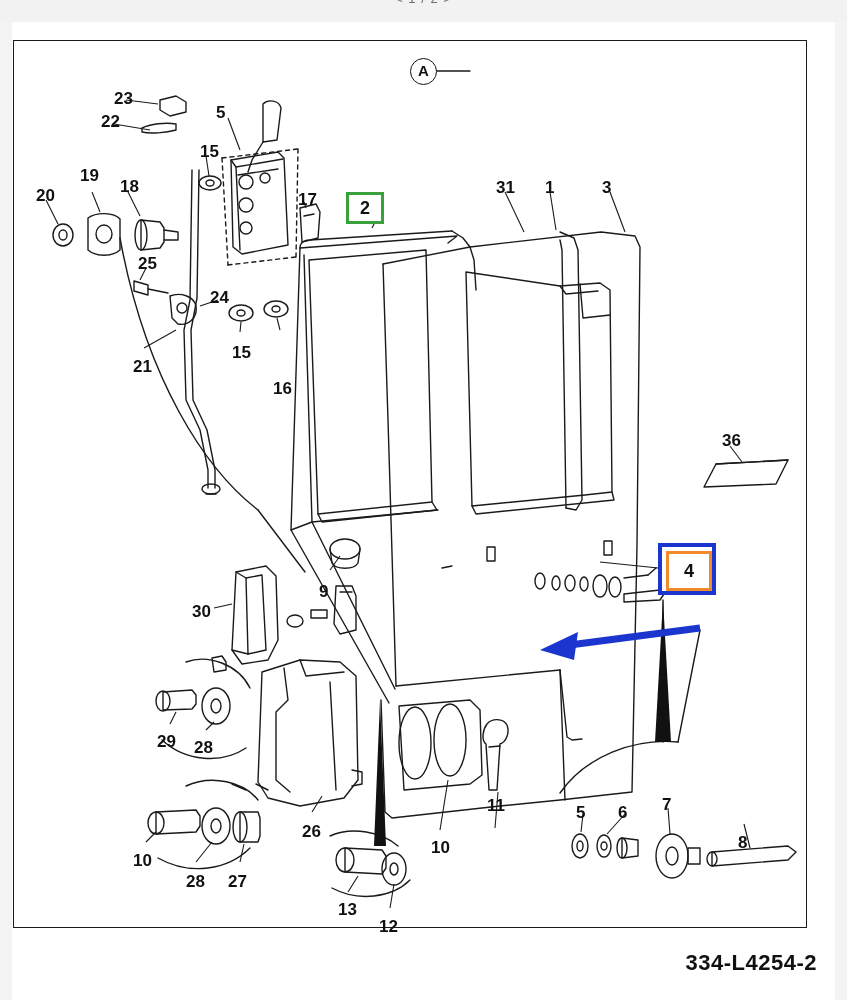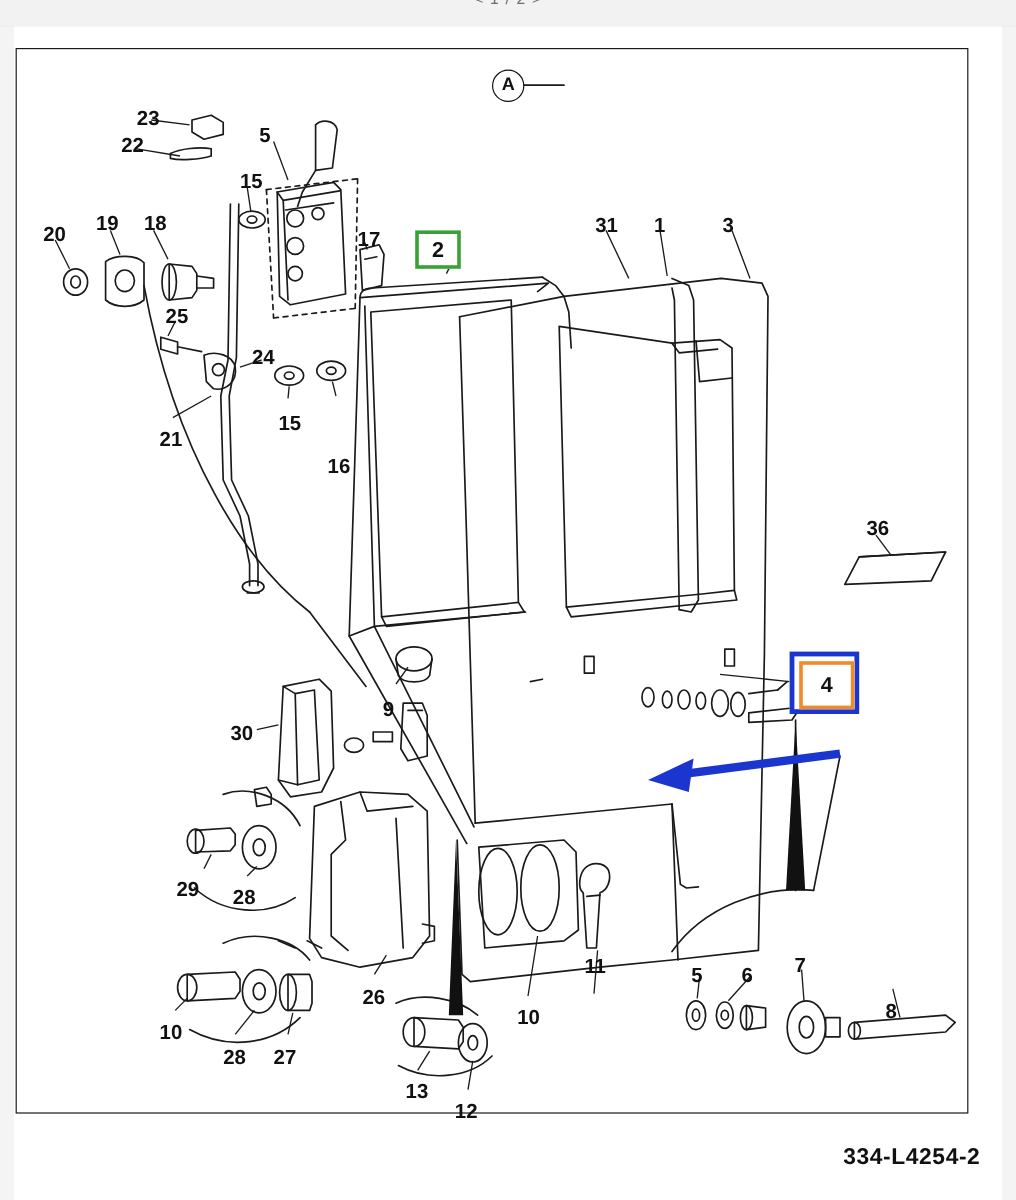--- a/index.html
+++ b/index.html
@@ -82,21 +82,21 @@
     font-family: "Liberation Sans", sans-serif;
     font-size: 17px;
     font-weight: bold;
     color: #111111;
     white-space: nowrap;
   }
   #drawing-number {
     position: absolute;
     right: 30px;
     bottom: 24px;
-    font-size: 19px;
+    font-size: 22px;
     font-weight: bold;
     color: #111111;
     letter-spacing: 0.5px;
   }
   
   #callout-a {
     position: absolute;
     left: 410px;
     top: 58px;
     width: 27px;
@@ -377,39 +377,39 @@
   </svg>
 
   <div id="callout-a">A</div>
 
   <div class="hl-box" id="hl-2">2</div>
   <div class="hl-box" id="hl-4-outer">
     <div id="hl-4-inner">4</div>
   </div>
 
   <div class="lbl" style="left:36px;  top:186px;">20</div>
-  <div class="lbl" style="left:80px;  top:177px;">19</div>
+  <div class="lbl" style="left:80px;  top:166px;">19</div>
   <div class="lbl" style="left:120px; top:177px;">18</div>
   <div class="lbl" style="left:114px; top:89px;">23</div>
   <div class="lbl" style="left:101px; top:112px;">22</div>
   <div class="lbl" style="left:216px; top:103px;">5</div>
   <div class="lbl" style="left:200px; top:142px;">15</div>
   <div class="lbl" style="left:298px; top:190px;">17</div>
   <div class="lbl" style="left:138px; top:254px;">25</div>
   <div class="lbl" style="left:210px; top:288px;">24</div>
   <div class="lbl" style="left:232px; top:343px;">15</div>
   <div class="lbl" style="left:273px; top:343px;margin-top:36px;">16</div>
   <div class="lbl" style="left:133px; top:357px;">21</div>
   <div class="lbl" style="left:496px; top:178px;">31</div>
   <div class="lbl" style="left:545px; top:178px;">1</div>
   <div class="lbl" style="left:602px; top:178px;">3</div>
   <div class="lbl" style="left:722px; top:431px;">36</div>
   <div class="lbl" style="left:319px; top:582px;">9</div>
   <div class="lbl" style="left:192px; top:602px;">30</div>
-  <div class="lbl" style="left:147px; top:732px;">29</div>
+  <div class="lbl" style="left:157px; top:732px;">29</div>
   <div class="lbl" style="left:194px; top:738px;">28</div>
   <div class="lbl" style="left:302px; top:822px;">26</div>
   <div class="lbl" style="left:133px; top:851px;">10</div>
   <div class="lbl" style="left:186px; top:872px;">28</div>
   <div class="lbl" style="left:228px; top:872px;">27</div>
   <div class="lbl" style="left:338px; top:900px;">13</div>
   <div class="lbl" style="left:379px; top:917px;text-align:right;">12</div>
   <div class="lbl" style="left:431px; top:838px;">10</div>
   <div class="lbl" style="left:487px; top:796px;">11</div>
   <div class="lbl" style="left:576px; top:803px;">5</div>

